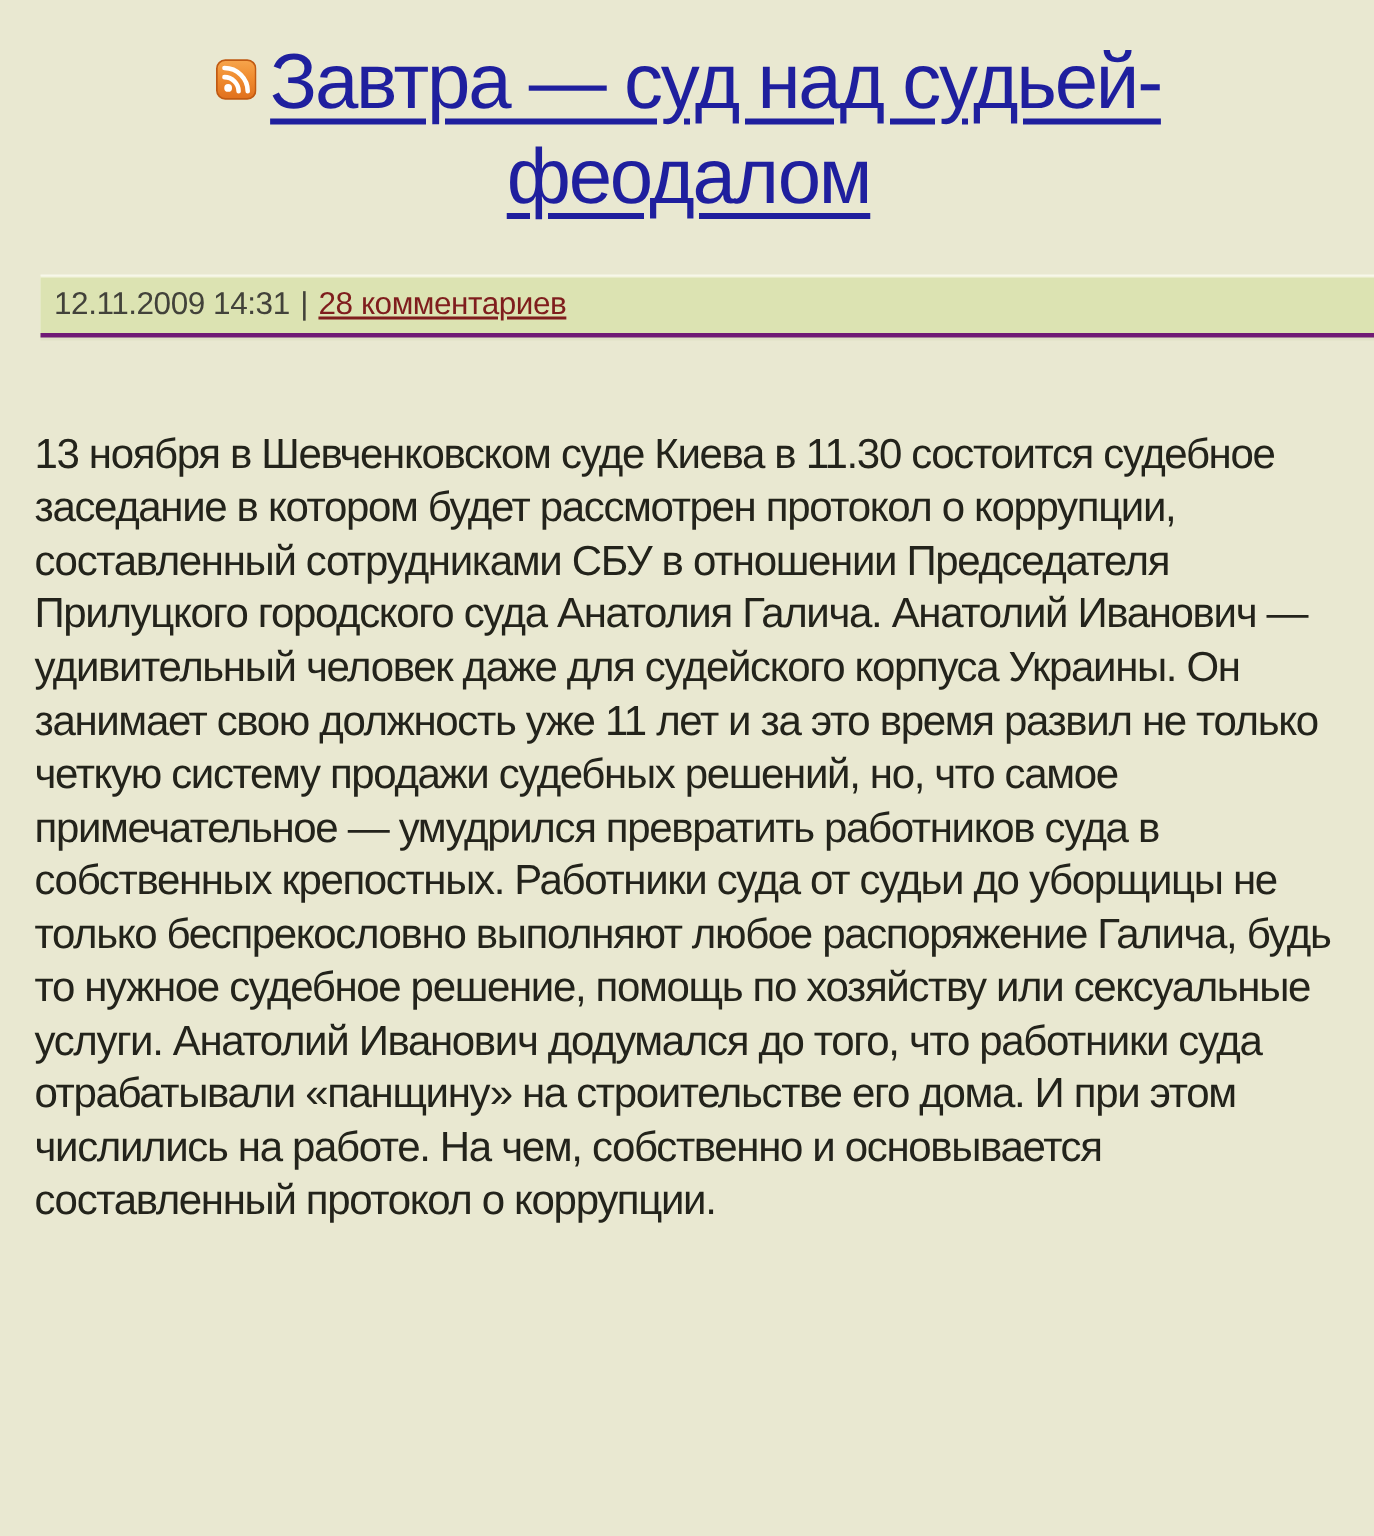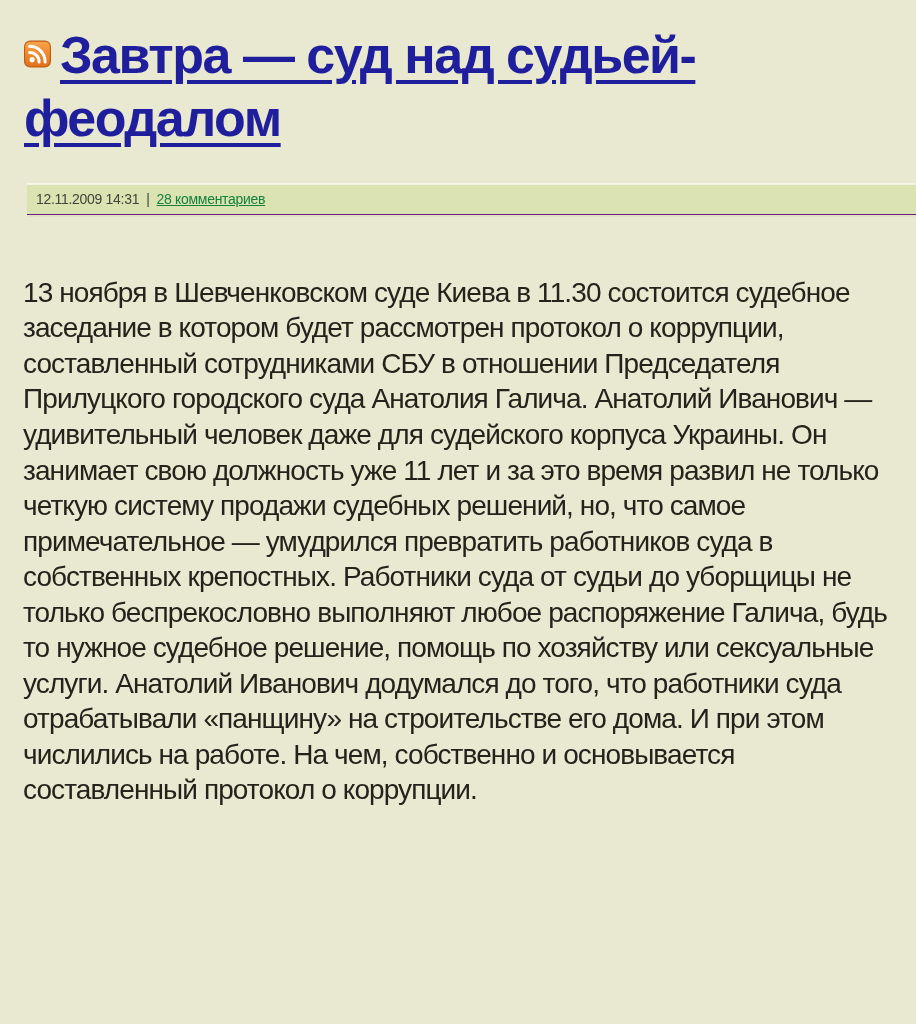--- a/index.html
+++ b/index.html
@@ -11,23 +11,24 @@
     background: #e9e8d1;
     font-family: "Liberation Sans", "DejaVu Sans", sans-serif;
   }
 
   .header { padding: 24px 22px 0 24px; }
 
   h1.article-title {
     margin: 0;
     font-size: 52px;
     line-height: 1.21;
-    font-weight: bold;
+    font-weight: normal;
     letter-spacing: -1.5px;
     color: #1f1f9e;
+    text-align: center;
   }
   .rss-badge {
     display: inline-block;
     vertical-align: middle;
     margin: -10px 9px 0 0;
     width: 27px;
     height: 28px;
   }
   .rss-badge svg { display: block; }
   a.title-link {
@@ -35,32 +36,32 @@
     text-decoration: underline;
     text-decoration-thickness: 4px;
     text-underline-offset: 7px;
     cursor: pointer;
   }
 
   .meta-bar {
     margin: 34px 0 0 27px;
     background: #dce3b2;
     border-top: 1px solid #f3f4e0;
-    border-bottom: 1px solid #701a75;
+    border-bottom: 3px solid #701a75;
     box-shadow: 0 -1px 0 #f7f7ea, 0 2px 0 #e2e2c8;
     padding: 6px 9px 7px;
-    font-size: 14px;
+    font-size: 21px;
     letter-spacing: -0.3px;
     color: #42423a;
     display: flex;
     align-items: center;
   }
   .meta-sep { margin: 0 7px; }
   a.comments-link {
-    color: #15803d;
+    color: #7f1d1d;
     text-decoration: underline;
     cursor: pointer;
   }
 
   .article-body {
     padding: 60px 2px 0 23px;
     font-size: 28px;
     line-height: 1.27;
     letter-spacing: -0.9px;
     color: #23231b;

